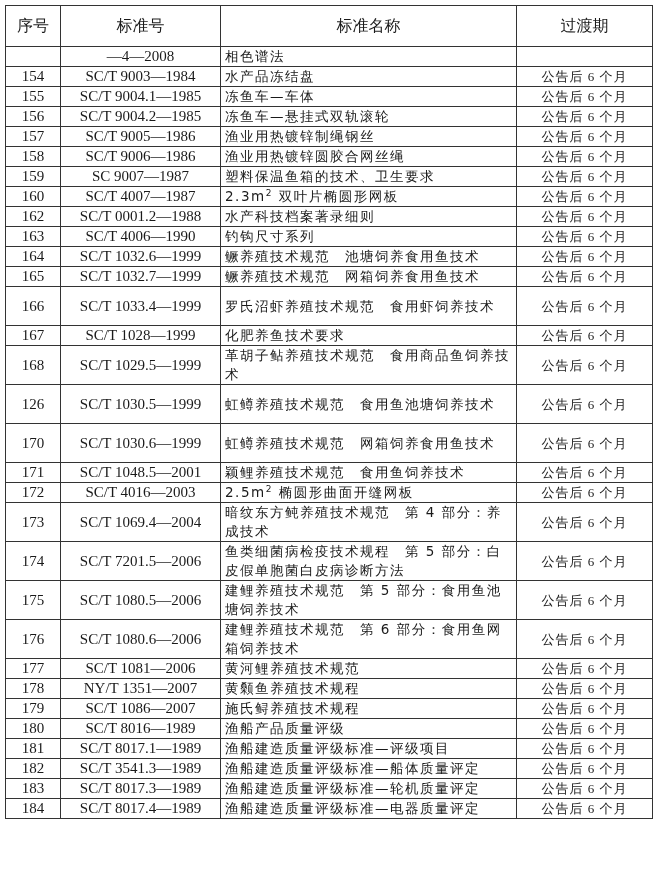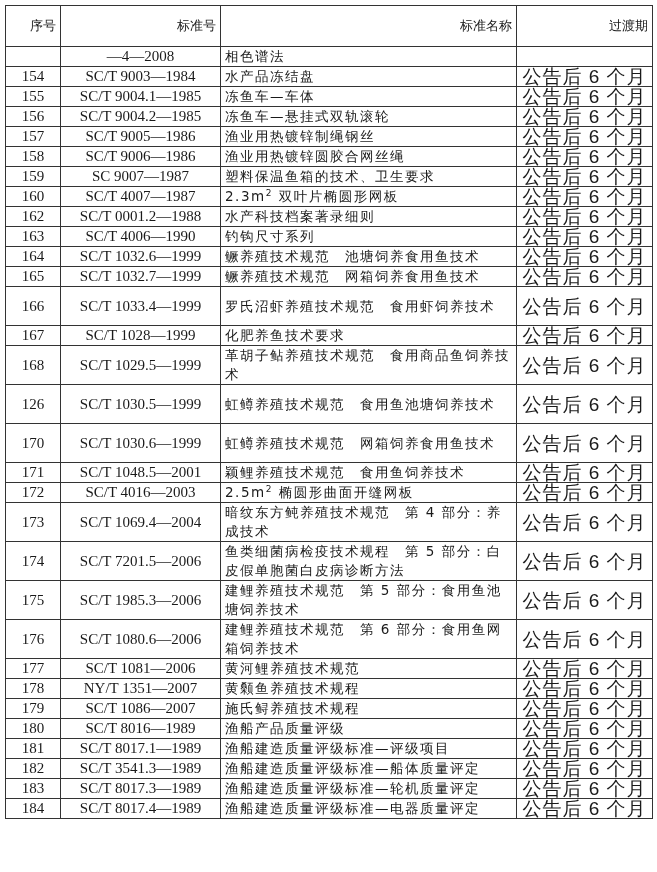--- a/index.html
+++ b/index.html
@@ -33,22 +33,22 @@
     th, td {
       border: 1px solid #333333;
       padding: 0 4px;
       vertical-align: middle;
       overflow: hidden;
     }
     th {
       height: 40px;
       font-family: Liberation Serif, serif;
       font-weight: normal;
-      font-size: 13px;
-      text-align: right;
+      font-size: 16px;
+      text-align: center;
       color: #1a1a1a;
     }
     td {
       font-size: 13.5px;
       line-height: 19px;
       height: 19px;
     }
     td.num, td.code {
       text-align: center;
       font-family: "Liberation Serif", "DejaVu Serif", serif;
@@ -58,22 +58,22 @@
       text-align: left;
       font-family: "DejaVu Sans", "Liberation Sans", sans-serif;
       font-size: 13.5px;
       letter-spacing: 1.5px;
       padding-left: 4px;
       white-space: normal;
       word-break: break-all;
     }
     td.period {
       text-align: center;
-      font-family: Liberation Sans, sans-serif;
-      font-size: 19px;
+      font-family: Liberation Serif, serif;
+      font-size: 13px;
       letter-spacing: 1px;
       margin-left: 36px;
     }
     tr.double td { height: 38px; }
     tr.double td.name { line-height: 19px; margin-top: 12px; }
     sup { font-size: 9px; line-height: 0; }
   </style>
 </head>
 <body>
 
@@ -215,21 +215,21 @@
           <td class="period">公告后 6 个月</td>
         </tr>
         <tr class="double">
           <td class="num">174</td>
           <td class="code">SC/T 7201.5—2006</td>
           <td class="name">鱼类细菌病检疫技术规程　第 5 部分：白皮假单胞菌白皮病诊断方法</td>
           <td class="period">公告后 6 个月</td>
         </tr>
         <tr class="double">
           <td class="num">175</td>
-          <td class="code">SC/T 1985.3—2006</td>
+          <td class="code">SC/T 1080.5—2006</td>
           <td class="name">建鲤养殖技术规范　第 5 部分：食用鱼池塘饲养技术</td>
           <td class="period">公告后 6 个月</td>
         </tr>
         <tr class="double">
           <td class="num">176</td>
           <td class="code">SC/T 1080.6—2006</td>
           <td class="name">建鲤养殖技术规范　第 6 部分：食用鱼网箱饲养技术</td>
           <td class="period">公告后 6 个月</td>
         </tr>
         <tr>

